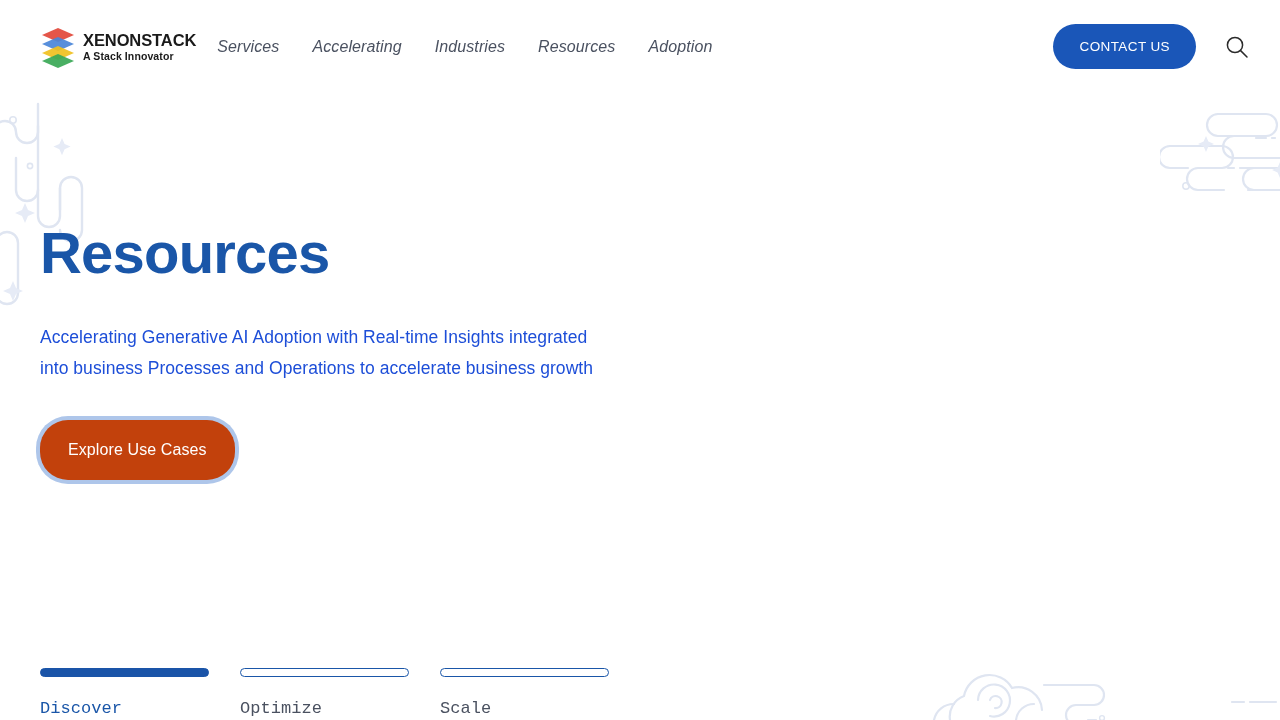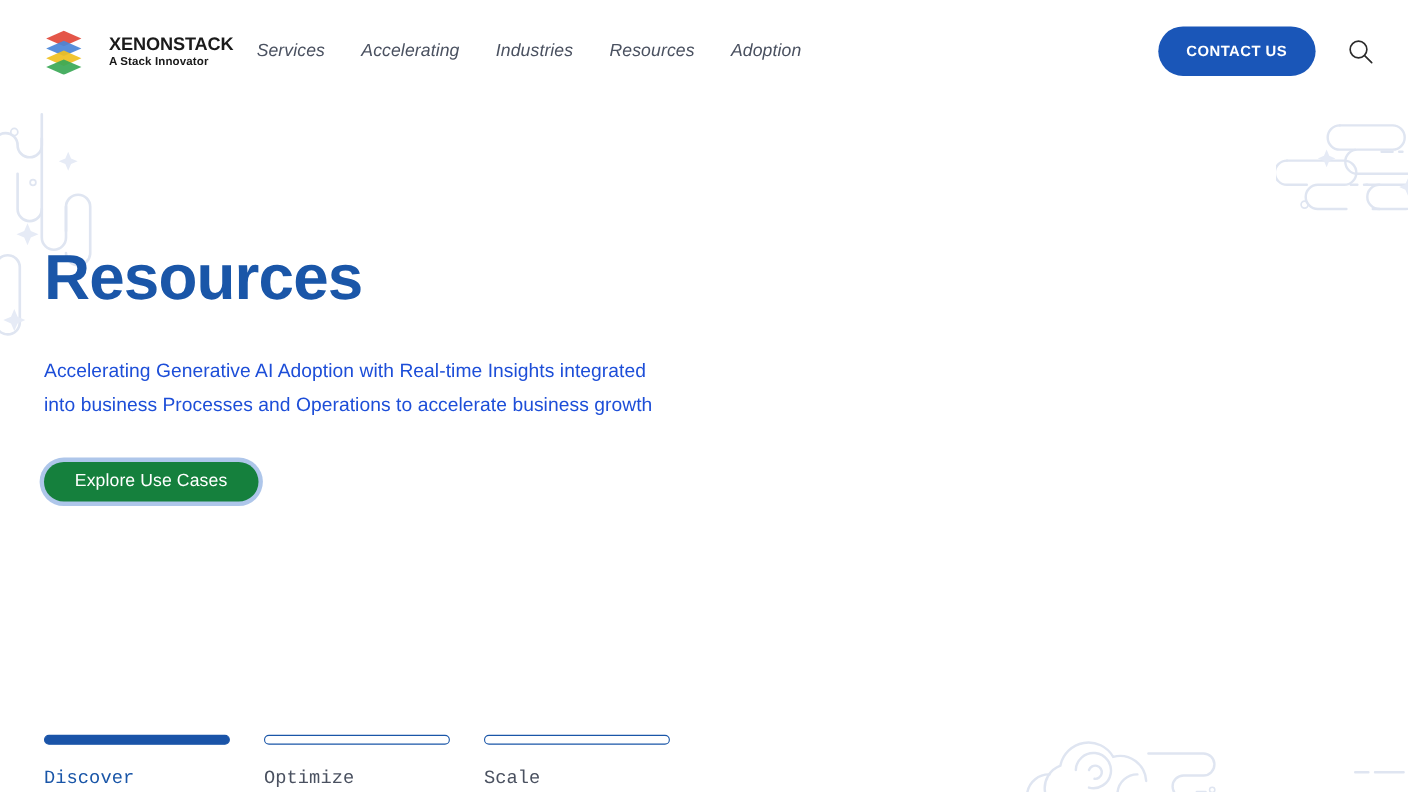--- a/index.html
+++ b/index.html
@@ -16,21 +16,21 @@
   .deco-tl { left:-6px;  top:96px; }
   .deco-tr { left:1160px; top:100px; }
   .deco-br { left:920px;  top:640px; }
 
   
   .header {
     position:absolute; left:0; top:0; width:1280px; height:93px;
     display:flex; align-items:center; z-index:10; background:transparent;
   }
   .logo-wrap {
-    display:flex; align-items:center; gap:23px;
+    display:flex; align-items:center; gap:7px;
     margin-left:40px; text-decoration:none; cursor:pointer;
   }
   .logo-mark { width:36px; height:42px; flex:none; }
   .logo-text { display:flex; flex-direction:column; line-height:1; }
   .logo-name {
     font-size:16.5px; font-weight:700; color:#1a1a1a;
     letter-spacing:-0.1px; font-family:"Liberation Sans", sans-serif;
   }
   .logo-tag {
     font-size:10.5px; color:#1a1a1a; margin-top:3px; font-weight:700;
@@ -45,21 +45,21 @@
 
   .header-right {
     margin-left:auto; margin-right:28px;
     display:flex; align-items:center; gap:26px;
   }
   .contact-btn {
     background:#1a56b8; color:#fff; border:none;
     font-size:13.5px; letter-spacing:0.4px;
     padding:0 26px; height:45px; border-radius:26px;
     cursor:pointer; font-family:"Liberation Sans", sans-serif;
-    display:flex; align-items:center; justify-content:center;font-weight:bold;
+    display:flex; align-items:center; justify-content:center;
   }
   .search-btn {
     width:30px; height:30px; background:none; border:none;
     cursor:pointer; display:flex; align-items:center; justify-content:center;
   }
 
   
   .hero { position:absolute; left:40px; top:215px; z-index:5; width:720px; }
   .hero-title {
     font-size:58px; font-weight:700; color:#1a56a8;
@@ -67,22 +67,22 @@
   }
   .hero-title .line { display:block; }
   .hero-sub {
     margin-top:32px;
     font-size:17.5px; line-height:31px; color:#1d4ed8;
     max-width:560px; letter-spacing:0.05px;
   }
   .cta {
     margin-top:36px;
     display:inline-flex; align-items:center; justify-content:center;
-    background:#15803d; color:#fff; border:none;
-    font-size:16px; height:36px; padding:0 28px; border-radius:28px;
+    background:#c2410c; color:#fff; border:none;
+    font-size:16px; height:60px; padding:0 28px; border-radius:28px;
     cursor:pointer; font-family:"Liberation Sans", sans-serif;
     box-shadow:0 0 0 4px #aec6ea;
     letter-spacing:0.1px;
   }
 
   
   .steps {
     position:absolute; left:40px; top:668px; z-index:5;
     display:flex; gap:31px;font-family:Liberation Mono, monospace;
   }

